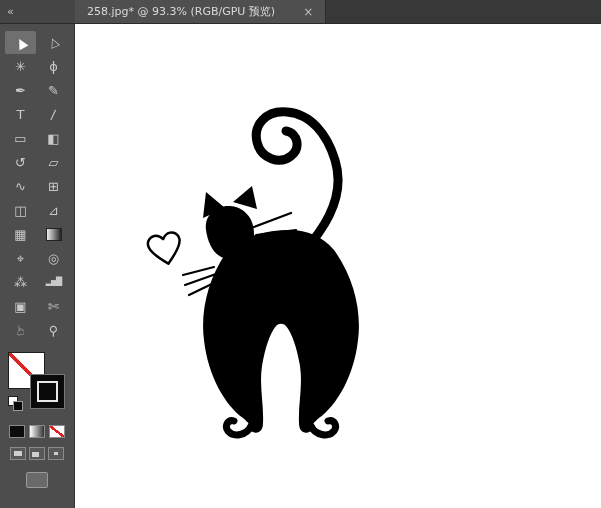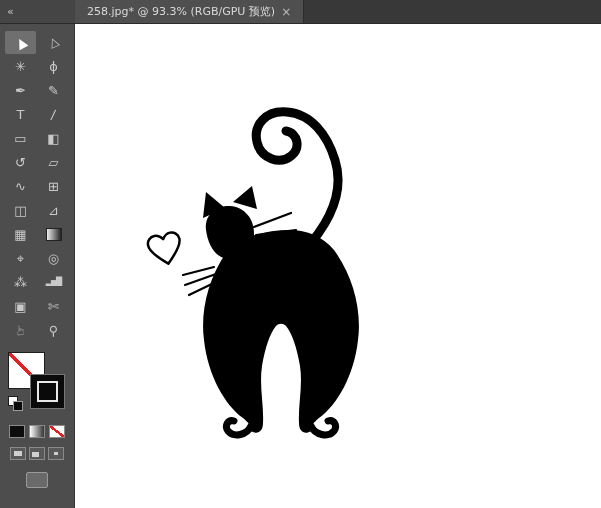--- a/index.html
+++ b/index.html
@@ -5,21 +5,21 @@
   html,body{margin:0;padding:0;background:#222;}
   .app{position:relative;width:601px;height:508px;overflow:hidden;
        font-family:"DejaVu Sans","Liberation Sans",sans-serif;background:#fff;}
 
   
   .tabbar{position:absolute;top:0;left:0;right:0;height:24px;background:#383838;
           display:flex;align-items:stretch;border-bottom:1px solid #2a2a2a;box-sizing:border-box;}
   .collapse-zone{width:75px;background:#454545;color:#c8c8c8;font-size:11px;
           display:flex;align-items:center;padding-left:7px;box-sizing:border-box;cursor:pointer;}
   .doc-tab{background:#4f4f4f;color:#d9d9d9;font-size:11px;display:flex;align-items:center;
-          gap:6px;padding:0 12px;border-right:1px solid #2c2c2c;cursor:pointer;white-space:nowrap;}
+          gap:28px;padding:0 12px;border-right:1px solid #2c2c2c;cursor:pointer;white-space:nowrap;}
   .doc-tab .close{color:#bdbdbd;font-size:12px;line-height:1;cursor:pointer;}
   .tabbar-rest{flex:1;background:#383838;}
 
   
   .toolbar{position:absolute;top:24px;left:0;bottom:0;width:75px;background:#4d4d4d;
           display:flex;flex-direction:column;align-items:center;padding-top:6px;
           box-sizing:border-box;border-right:1px solid #333;}
   .tools{display:grid;grid-template-columns:33px 33px;grid-auto-rows:24px;
          justify-items:center;align-items:center;}
   .tool{width:31px;height:23px;display:flex;align-items:center;justify-content:center;

